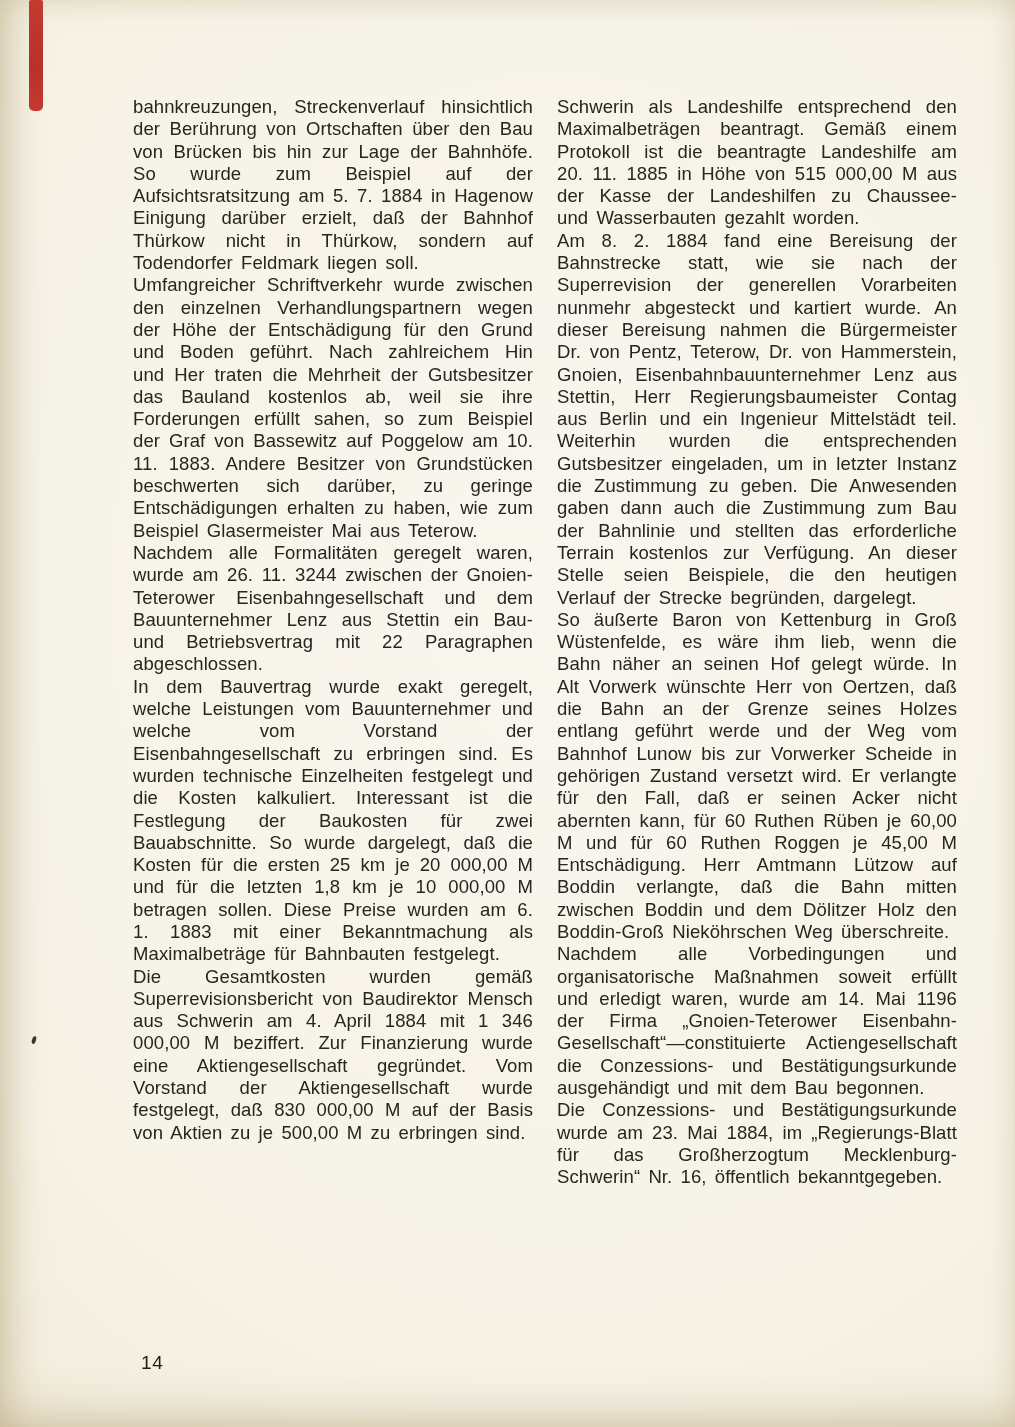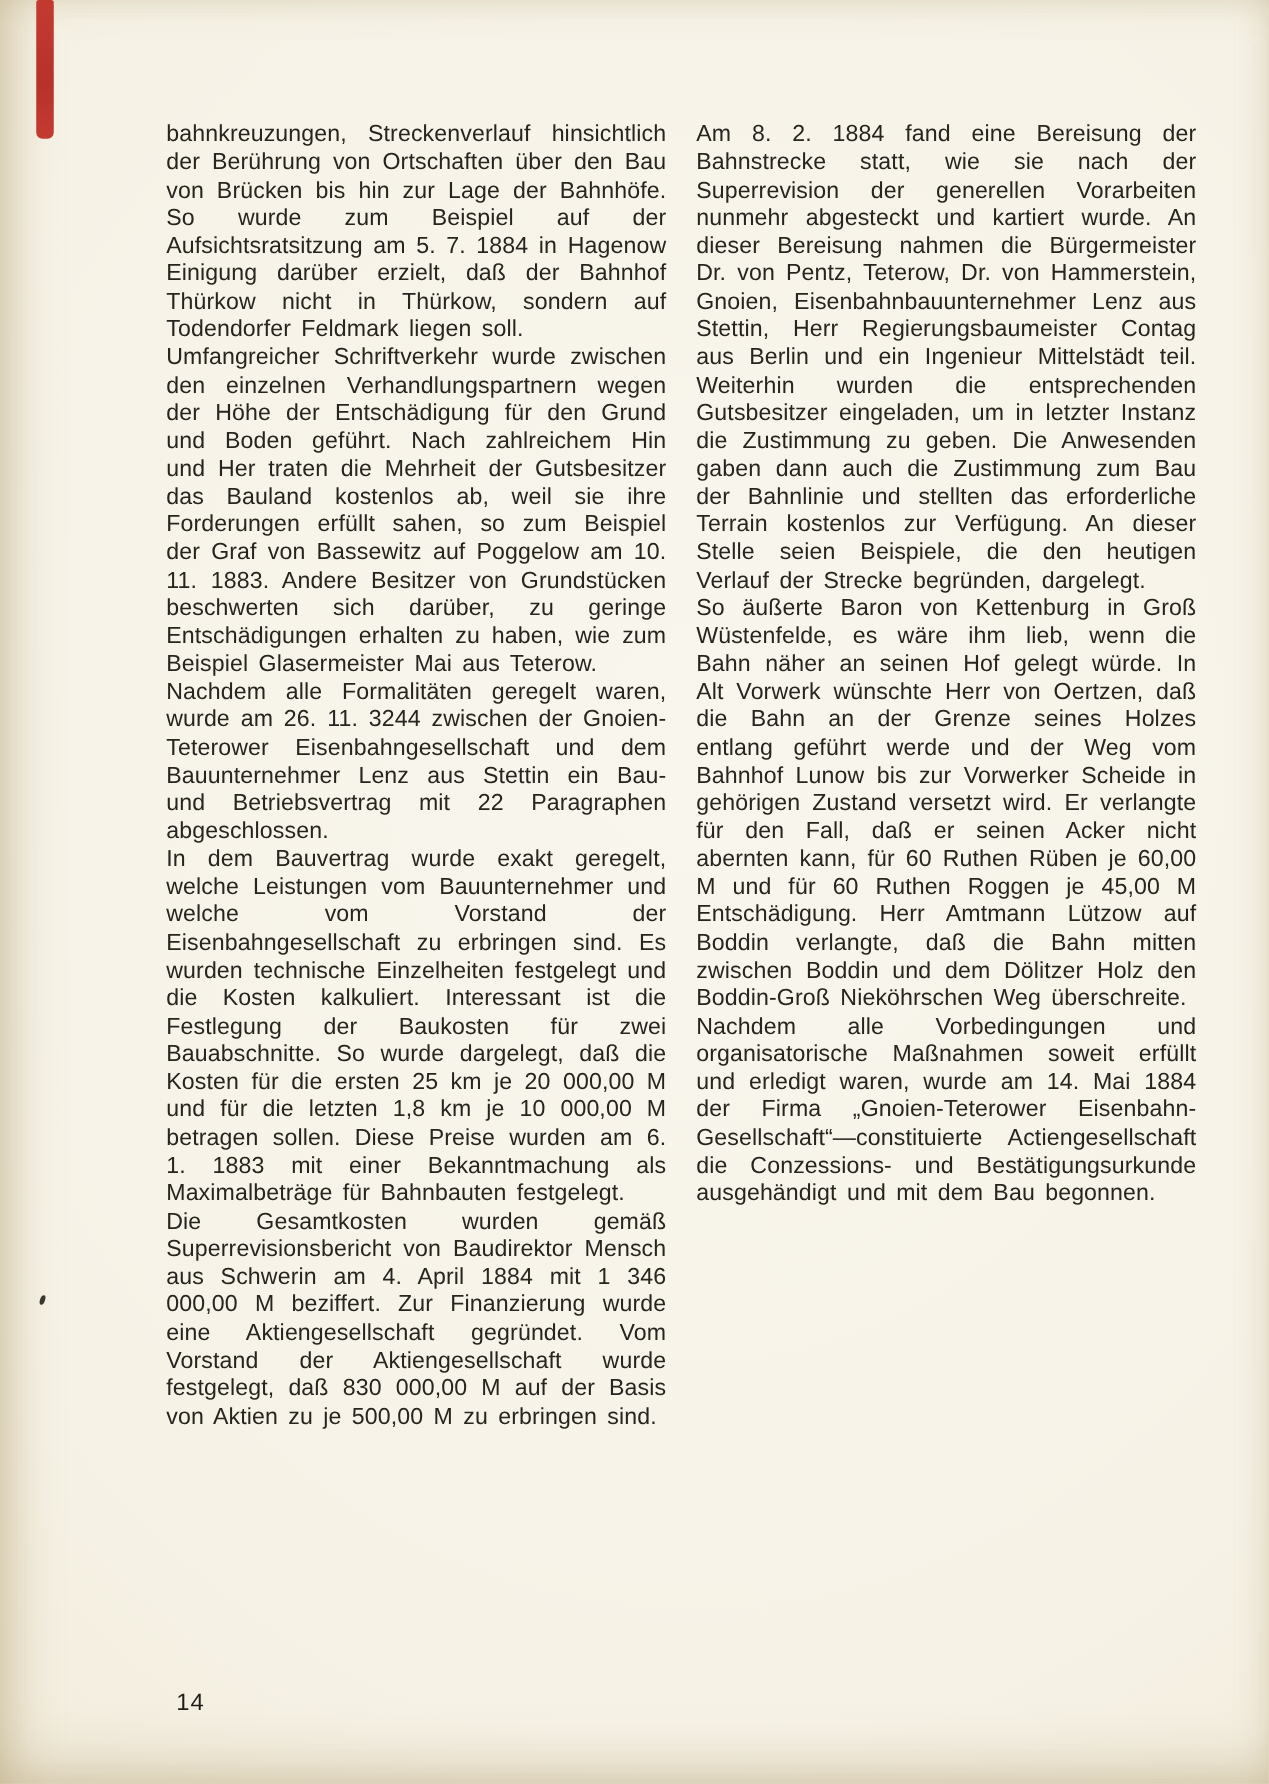--- a/index.html
+++ b/index.html
@@ -87,21 +87,23 @@
 
   <div class="content">
     <div class="col">
       <p>bahnkreuzungen, Streckenverlauf hinsichtlich der Berührung von Ortschaften über den Bau von Brücken bis hin zur Lage der Bahnhöfe. So wurde zum Beispiel auf der Aufsichtsratsitzung am 5. 7. 1884 in Hagenow Einigung darüber erzielt, daß der Bahnhof Thürkow nicht in Thürkow, sondern auf Todendorfer Feldmark liegen soll.</p>
       <p>Umfangreicher Schriftverkehr wurde zwischen den einzelnen Verhandlungspartnern wegen der Höhe der Entschädigung für den Grund und Boden geführt. Nach zahlreichem Hin und Her traten die Mehrheit der Gutsbesitzer das Bauland kostenlos ab, weil sie ihre Forderungen erfüllt sahen, so zum Beispiel der Graf von Bassewitz auf Poggelow am 10. 11. 1883. Andere Besitzer von Grundstücken beschwerten sich darüber, zu geringe Entschädigungen erhalten zu haben, wie zum Beispiel Glasermeister Mai aus Teterow.</p>
       <p>Nachdem alle Formalitäten geregelt waren, wurde am 26. 11. 3244 zwischen der Gnoien-Teterower Eisenbahngesellschaft und dem Bauunternehmer Lenz aus Stettin ein Bau- und Betriebsvertrag mit 22 Paragraphen abgeschlossen.</p>
       <p>In dem Bauvertrag wurde exakt geregelt, welche Leistungen vom Bauunternehmer und welche vom Vorstand der Eisenbahngesellschaft zu erbringen sind. Es wurden technische Einzelheiten festgelegt und die Kosten kalkuliert. Interessant ist die Festlegung der Baukosten für zwei Bauabschnitte. So wurde dargelegt, daß die Kosten für die ersten 25 km je 20 000,00 M und für die letzten 1,8 km je 10 000,00 M betragen sollen. Diese Preise wurden am 6. 1. 1883 mit einer Bekanntmachung als Maximalbeträge für Bahnbauten festgelegt.</p>
       <p>Die Gesamtkosten wurden gemäß Superrevisionsbericht von Baudirektor Mensch aus Schwerin am 4. April 1884 mit 1 346 000,00 M beziffert. Zur Finanzierung wurde eine Aktiengesellschaft gegründet. Vom Vorstand der Aktiengesellschaft wurde festgelegt, daß 830 000,00 M auf der Basis von Aktien zu je 500,00 M zu erbringen sind.</p>
     </div>
     <div class="col">
+      <p>Schwerin als Landeshilfe entsprechend den Maximalbeträgen beantragt. Gemäß einem Protokoll ist die beantragte Landeshilfe am 20. 11. 1885 in Höhe von 515 000,00 M aus der Kasse der Landeshilfen zu Chaussee- und Wasserbauten gezahlt worden.</p>
       <p>Am 8. 2. 1884 fand eine Bereisung der Bahnstrecke statt, wie sie nach der Superrevision der generellen Vorarbeiten nunmehr abgesteckt und kartiert wurde. An dieser Bereisung nahmen die Bürgermeister Dr. von Pentz, Teterow, Dr. von Hammerstein, Gnoien, Eisenbahnbauunternehmer Lenz aus Stettin, Herr Regierungsbaumeister Contag aus Berlin und ein Ingenieur Mittelstädt teil. Weiterhin wurden die entsprechenden Gutsbesitzer eingeladen, um in letzter Instanz die Zustimmung zu geben. Die Anwesenden gaben dann auch die Zustimmung zum Bau der Bahnlinie und stellten das erforderliche Terrain kostenlos zur Verfügung. An dieser Stelle seien Beispiele, die den heutigen Verlauf der Strecke begründen, dargelegt.</p>
       <p>So äußerte Baron von Kettenburg in Groß Wüstenfelde, es wäre ihm lieb, wenn die Bahn näher an seinen Hof gelegt würde. In Alt Vorwerk wünschte Herr von Oertzen, daß die Bahn an der Grenze seines Holzes entlang geführt werde und der Weg vom Bahnhof Lunow bis zur Vorwerker Scheide in gehörigen Zustand versetzt wird. Er verlangte für den Fall, daß er seinen Acker nicht abernten kann, für 60 Ruthen Rüben je 60,00 M und für 60 Ruthen Roggen je 45,00 M Entschädigung. Herr Amtmann Lützow auf Boddin verlangte, daß die Bahn mitten zwischen Boddin und dem Dölitzer Holz den Boddin-Groß Nieköhrschen Weg überschreite.</p>
-      <p>Nachdem alle Vorbedingungen und organisatorische Maßnahmen soweit erfüllt und erledigt waren, wurde am 14. Mai 1884 der Firma „Gnoien-Teterower Eisenbahn-Gesellschaft“—constituierte Actiengesellschaft die Conzessions- und Bestätigungsurkunde ausgehändigt und mit dem Bau begonnen.</p>
+      <p>Nachdem alle Vorbedingungen und organisatorische Maßnahmen soweit erfüllt und erledigt waren, wurde am 14. Mai 1196 der Firma „Gnoien-Teterower Eisenbahn-Gesellschaft“—constituierte Actiengesellschaft die Conzessions- und Bestätigungsurkunde ausgehändigt und mit dem Bau begonnen.</p>
+      <p>Die Conzessions- und Bestätigungsurkunde wurde am 23. Mai 1884, im „Regierungs-Blatt für das Großherzogtum Mecklenburg-Schwerin“ Nr. 16, öffentlich bekanntgegeben.</p>
     </div>
   </div>
 
   <div class="page-number">14</div>
 
 </div>
 
 </body></html>

